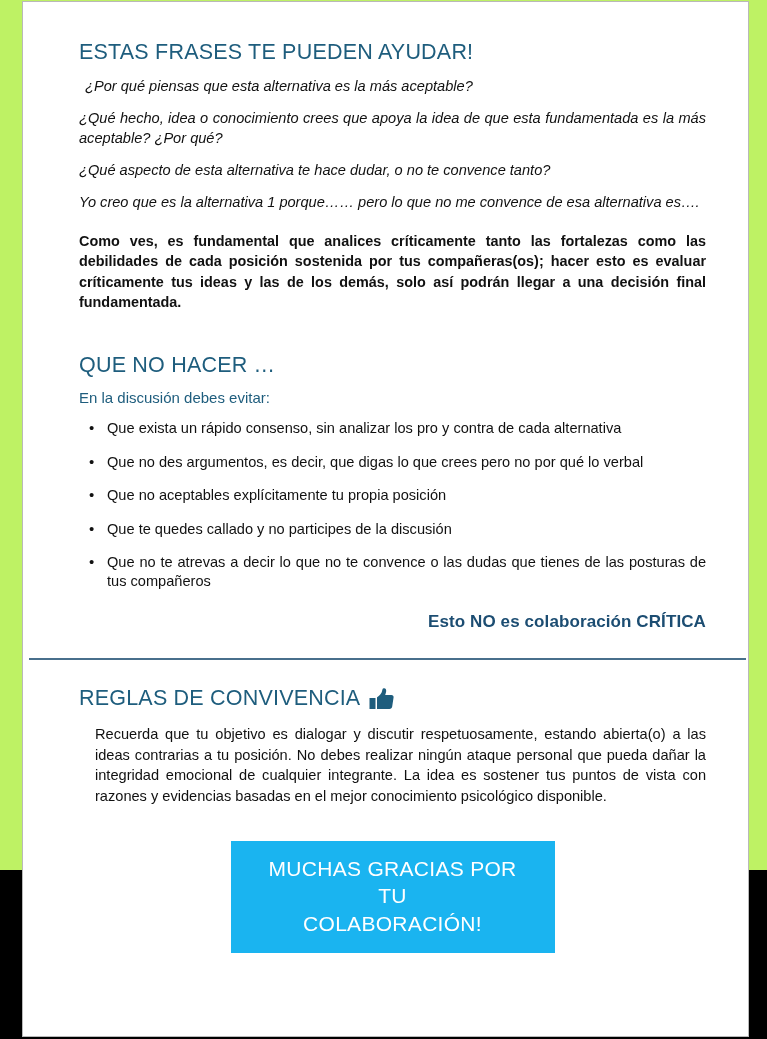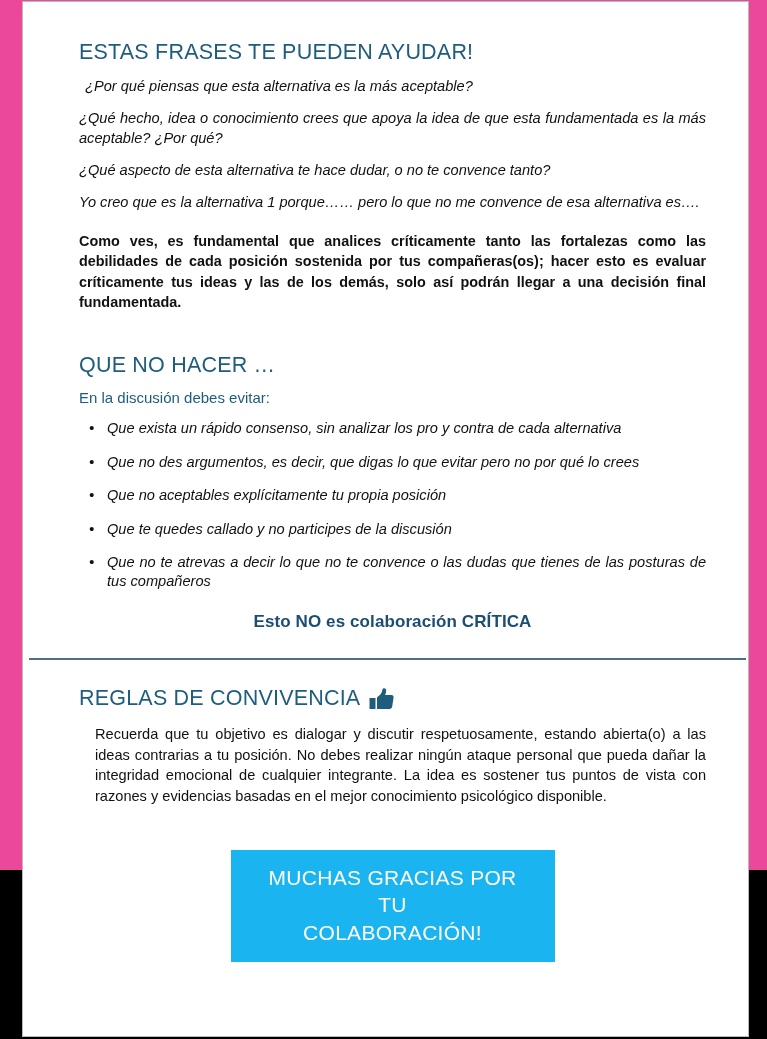--- a/index.html
+++ b/index.html
@@ -12,21 +12,21 @@
     height: 1039px;
     overflow: hidden;
     font-family: "Liberation Sans", sans-serif;
   }
 
   
   .viewport {
     position: relative;
     width: 767px;
     height: 870px;
-    background: #ec4899;
+    background: #bef264;
   }
 
   .page {
     position: absolute;
     left: 22px;
     top: 1px;
     width: 727px;
     height: 1036px;
     background: #ffffff;
     border: 1px solid #b9b9b9;
@@ -91,21 +91,20 @@
     line-height: 1.43;
     text-align: justify;
     margin: 8px 0 0 16px;
   }
 
   
   ul.bullets {
     list-style: none;
     margin: 12px 0 0 0;
     padding: 0;
-    font-style: italic;
   }
   ul.bullets li {
     position: relative;
     padding-left: 28px;
     font-size: 14.6px;
     color: #111111;
     line-height: 1.33;
     margin-bottom: 14px;
     text-align: justify;
   }
@@ -113,21 +112,21 @@
     content: "\2022";
     position: absolute;
     left: 10px;
     top: -1px;
     font-size: 15px;
     color: #111111;
   }
 
   
   .center-emph {
-    text-align: center;
+    text-align: right;
     font-weight: bold;
     font-size: 17px;
     color: #1c4d72;
     margin: 20px 0 0 0;
     letter-spacing: 0.1px;
   }
 
   
   .divider {
     height: 0;
@@ -153,21 +152,20 @@
     font-size: 21px;
     line-height: 1.3;
     text-align: center;
     padding: 14px 22px 16px 22px;
     width: 324px;
     box-sizing: border-box;
     border: none;
     font-family: "Liberation Sans", sans-serif;
     letter-spacing: 0.3px;
     cursor: pointer;
-    margin-top: 9px;
   }
 </style>
 </head>
 <body>
 
 <div class="viewport">
   <div class="page">
     <div class="content">
 
       <h2 class="h-section">ESTAS FRASES TE PUEDEN AYUDAR!</h2>
@@ -180,21 +178,21 @@
       <p class="para-bold">Como ves, es fundamental que analices críticamente tanto las fortalezas como las debilidades de cada posición sostenida por tus compañeras(os); hacer esto es evaluar críticamente tus ideas y las de los demás, solo así podrán llegar a una decisión final fundamentada.</p>
 
       <div class="section-spacer-lg"></div>
 
       <h2 class="h-section">QUE NO HACER …</h2>
 
       <p class="sub-lead">En la discusión debes evitar:</p>
 
       <ul class="bullets">
         <li>Que exista un rápido consenso, sin analizar los pro y contra de cada alternativa</li>
-        <li>Que no des argumentos, es decir, que digas lo que evitar pero no por qué lo crees</li>
+        <li>Que no des argumentos, es decir, que digas lo que crees pero no por qué lo verbal</li>
         <li>Que no aceptables explícitamente tu propia posición</li>
         <li>Que te quedes callado y no participes de la discusión</li>
         <li>Que no te atrevas a decir lo que no te convence o las dudas que tienes de las posturas de tus compañeros</li>
       </ul>
 
       <p class="center-emph">Esto NO es colaboración CRÍTICA</p>
 
       <div class="divider"></div>
 
       <div class="section-spacer-md"></div>

